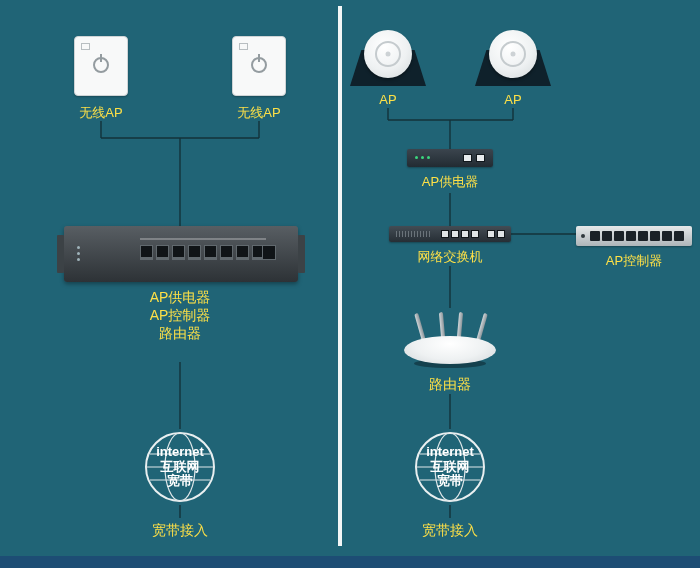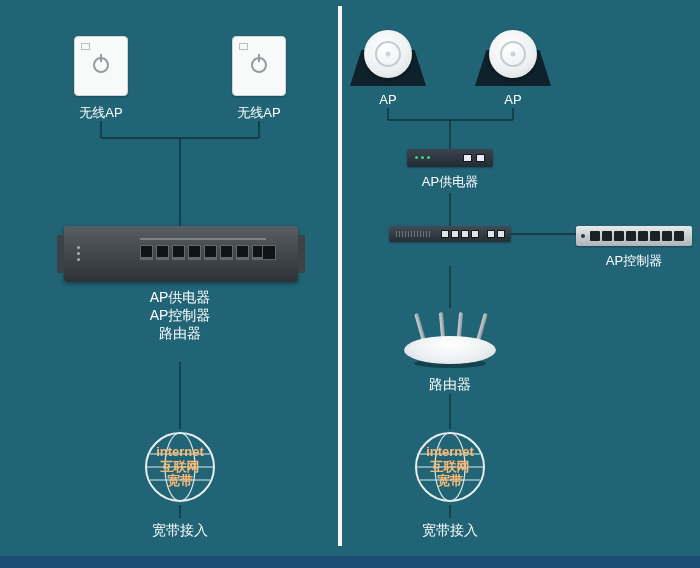--- a/index.html
+++ b/index.html
@@ -5,21 +5,21 @@
   *{margin:0;padding:0;box-sizing:border-box}
   html,body{width:700px;height:568px}
   .canvas{position:relative;width:700px;height:568px;background:#206476;overflow:hidden;
           font-family:"Liberation Sans","DejaVu Sans",sans-serif}
   .lines{position:absolute;left:0;top:0;z-index:1}
   .divider{position:absolute;left:338px;top:6px;width:4px;height:540px;background:#f3f6f6;z-index:2}
   .vs{position:absolute;left:316px;top:220px;width:49px;height:42px;background:#0e4f60;color:#fff;
       display:flex;align-items:center;justify-content:center;font-size:19px;font-weight:bold;
       letter-spacing:.5px;z-index:3}
   .footer{position:absolute;left:0;bottom:0;width:100%;height:12px;background:#1d4d74;z-index:2}
-  .lbl{position:absolute;color:#ffffff;font-size:13px;text-align:center;z-index:2}
+  .lbl{position:absolute;color:#fde047;font-size:13px;text-align:center;z-index:2}
   .lbl14{font-size:14px}
 
   
   .wall-ap{position:absolute;width:54px;height:60px;background:#f8f9f9;border:1px solid #cfd4d6;
            border-radius:4px;z-index:2;box-shadow:0 1px 2px rgba(0,0,0,.25)}
   .wall-ap .mark{position:absolute;left:6px;top:6px;width:9px;height:7px;border:1px solid #b8bec1}
   .wall-ap .ring{position:absolute;left:50%;top:20px;transform:translateX(-50%);width:16px;height:16px;
                  border:2px solid #949ca0;border-radius:50%}
   .wall-ap .ring::after{content:"";position:absolute;left:50%;top:-5px;transform:translateX(-50%);
                  width:2px;height:8px;background:#949ca0}
@@ -82,21 +82,21 @@
   .ant4{left:76px;transform:rotate(16deg)}
   .router .rshadow{position:absolute;left:16px;bottom:2px;width:72px;height:9px;border-radius:50%;
                    background:rgba(8,30,38,.5)}
   .router .dome{position:absolute;left:6px;bottom:6px;width:92px;height:28px;border-radius:50%;
                 background:radial-gradient(ellipse at 50% 28%,#ffffff 0%,#eef1f2 55%,#d2d7da 100%)}
 
   
   .globe{position:absolute;width:76px;height:76px;z-index:2}
   .globe svg{position:absolute;left:0;top:0}
   .globe .txt{position:absolute;left:0;top:0;right:0;bottom:0;display:flex;flex-direction:column;
-              align-items:center;justify-content:center;color:#fdba74;line-height:1.12}
+              align-items:center;justify-content:center;color:#ffffff;line-height:1.12}
   .globe .t{font-size:13px;font-weight:bold}
 </style>
 </head>
 <body>
 
 <div class="canvas">
 
   <svg class="lines" width="700" height="568">
     <g stroke="#13323a" stroke-width="1.4" fill="none">
       <path d="M101,121 V138 M259,121 V138 M101,138 H259 M180,138 V226"></path>
@@ -195,20 +195,21 @@
       <span class="p"></span>
       <span class="p"></span>
       <span class="p"></span>
       <span class="p"></span>
     </div>
     <div class="ports2">
       <span class="p"></span>
       <span class="p"></span>
     </div>
   </div>
+  <div class="lbl" style="left:400px;top:248px;width:100px">网络交换机</div>
 
   <div class="ctl">
     <div class="dot"></div>
     <div class="ports">
       <span class="p"></span>
       <span class="p"></span>
       <span class="p"></span>
       <span class="p"></span>
       <span class="p"></span>
       <span class="p"></span>

